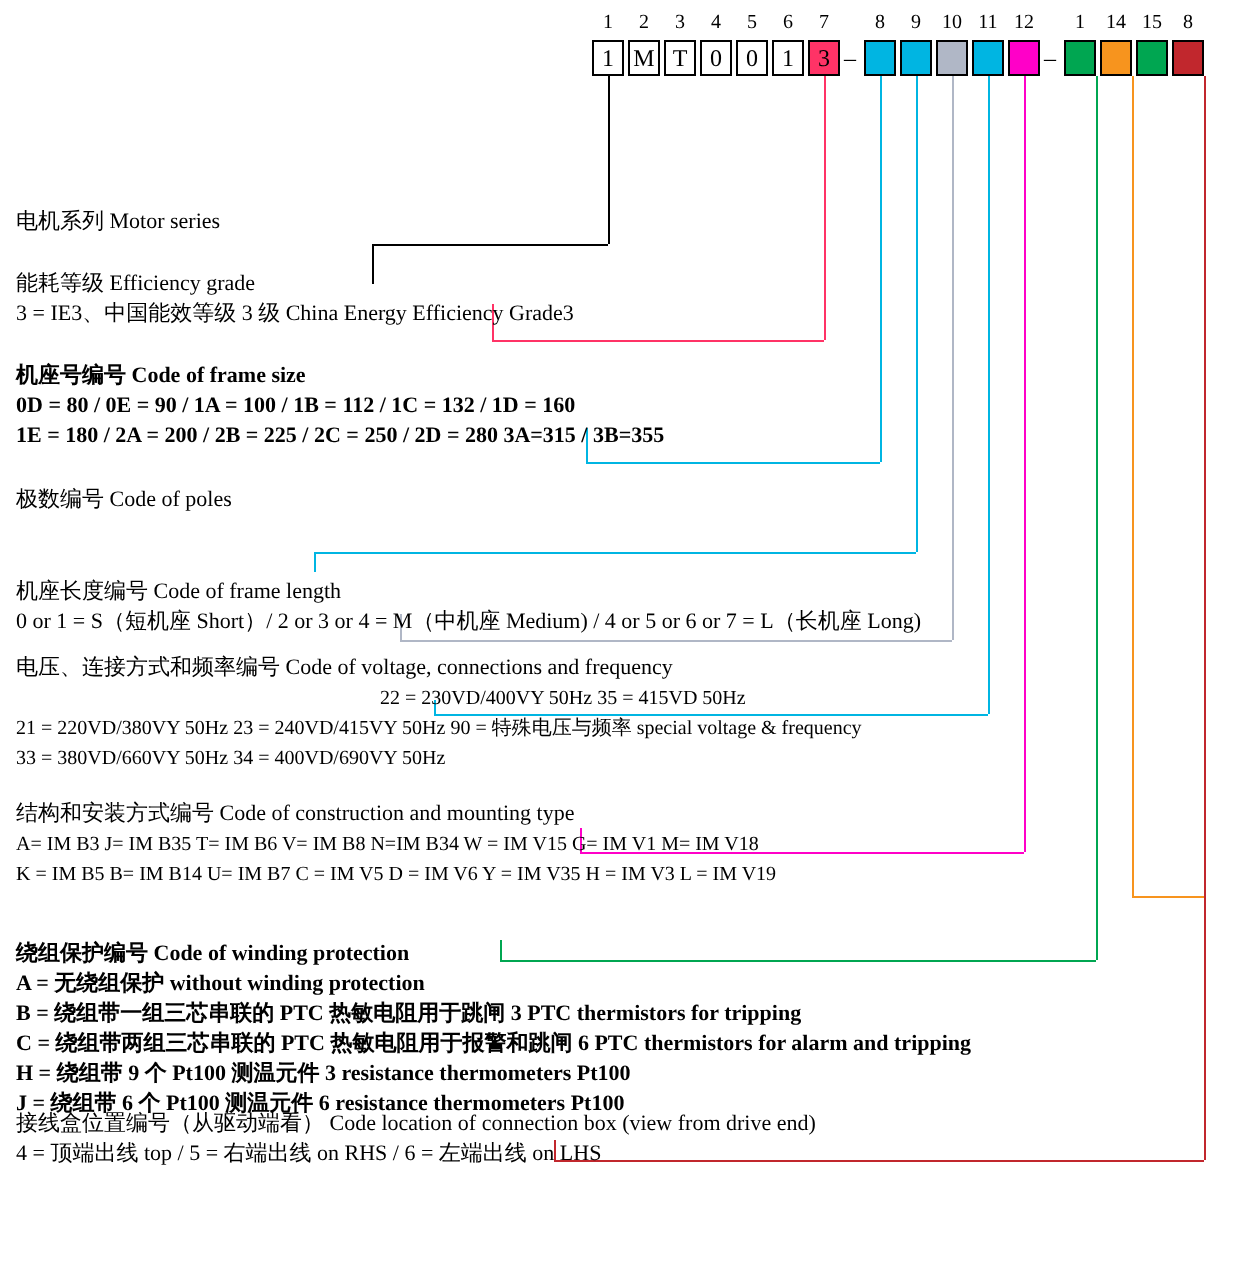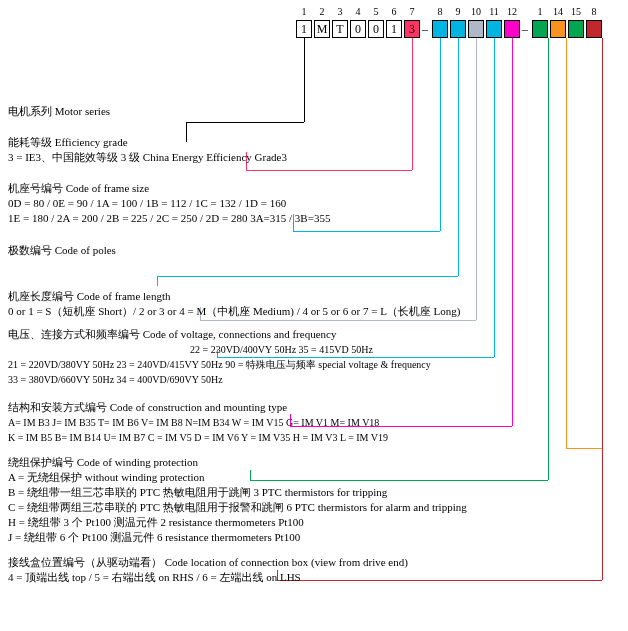--- a/index.html
+++ b/index.html
@@ -136,21 +136,21 @@
 
   <div class="blk" style="top:104px;">
     <div class="ln">电机系列 Motor series</div>
   </div>
 
   <div class="blk" style="top:135px;">
     <div class="ln">能耗等级 Efficiency grade</div>
     <div class="ln">3 = IE3、中国能效等级 3 级 China Energy Efficiency Grade3</div>
   </div>
 
-  <div class="blk" style="top:181px;">
+  <div class="blk" style="top:181px;font-weight:bold;">
     <div class="ln">机座号编号  Code of frame size</div>
     <div class="ln">0D = 80 / 0E = 90 / 1A = 100 / 1B = 112 / 1C = 132 / 1D = 160</div>
     <div class="ln">1E = 180 / 2A = 200 / 2B = 225 / 2C = 250 / 2D = 280 3A=315 / 3B=355</div>
   </div>
 
   <div class="blk" style="top:243px;">
     <div class="ln">极数编号   Code of poles</div>
   </div>
 
   <div class="blk" style="top:289px;">
@@ -164,26 +164,26 @@
     <div class="ln small">21 = 220VD/380VY 50Hz          23 = 240VD/415VY 50Hz          90 = 特殊电压与频率 special voltage &amp; frequency</div>
     <div class="ln small">33 = 380VD/660VY 50Hz          34 = 400VD/690VY 50Hz</div>
   </div>
 
   <div class="blk" style="top:400px;">
     <div class="ln">结构和安装方式编号 Code of construction and mounting type</div>
     <div class="ln small">A= IM B3  J= IM B35   T= IM B6   V= IM B8   N=IM B34   W  = IM V15  G= IM V1   M= IM V18</div>
     <div class="ln small">K = IM B5   B= IM B14   U= IM B7   C = IM V5   D = IM V6   Y  = IM V35   H = IM V3   L = IM V19</div>
   </div>
 
-  <div class="blk" style="top:455px;">
+  <div class="blk" style="top:470px;font-weight:bold;">
     <div class="ln">绕组保护编号  Code of winding protection</div>
     <div class="ln">A = 无绕组保护 without winding protection</div>
     <div class="ln">B = 绕组带一组三芯串联的 PTC 热敏电阻用于跳闸 3 PTC thermistors for tripping</div>
     <div class="ln">C = 绕组带两组三芯串联的 PTC 热敏电阻用于报警和跳闸 6 PTC thermistors for alarm and tripping</div>
-    <div class="ln">H = 绕组带 3 个 Pt100 测温元件 2 resistance thermometers Pt100</div>
+    <div class="ln">H = 绕组带 9 个 Pt100 测温元件 3 resistance thermometers Pt100</div>
     <div class="ln">J = 绕组带 6 个 Pt100 测温元件 6 resistance thermometers Pt100</div>
   </div>
 
   <div class="blk" style="top:555px;">
     <div class="ln">接线盒位置编号（从驱动端看）  Code location of connection box (view from drive end)</div>
     <div class="ln">4 = 顶端出线  top / 5 = 右端出线   on RHS / 6 = 左端出线   on LHS</div>
   </div>
 
 </div>
 

